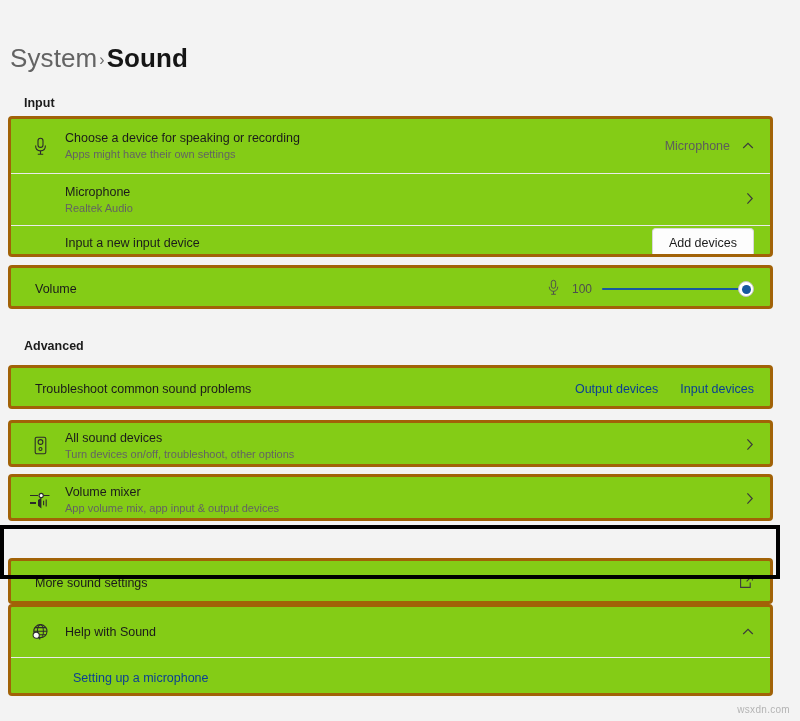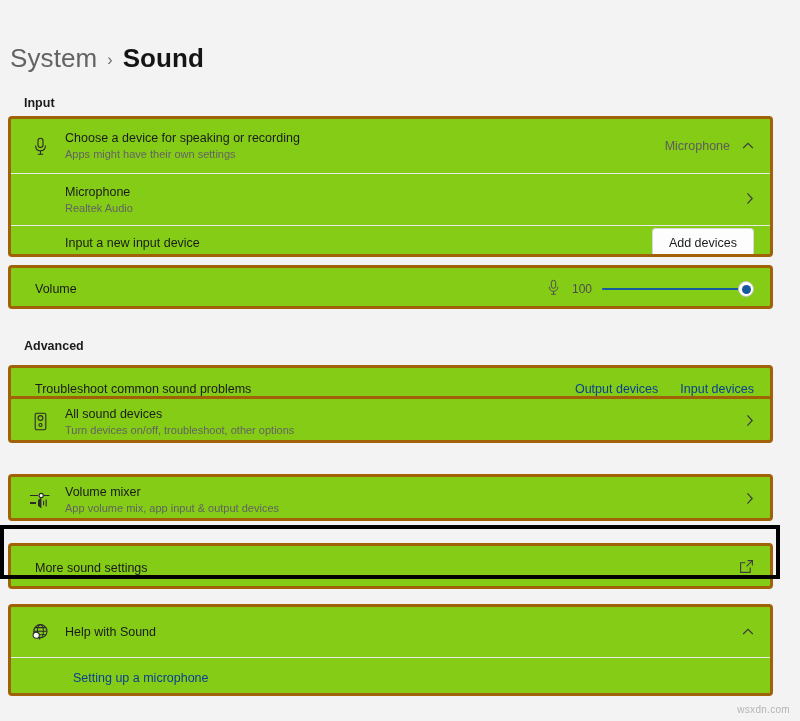--- a/index.html
+++ b/index.html
@@ -13,21 +13,21 @@
     font-family: "Liberation Sans", sans-serif;
     color: #1b1b1b;
     overflow: hidden;
     position: relative;
   }
 
   
   .breadcrumb {
     display: flex;
     align-items: center;
-    gap: 10px;
+    gap: 2px;
     padding: 40px 0 0 10px;
     height: 36px;
   }
   .crumb-parent {
     font-size: 26px;
     color: #636363;
     letter-spacing: 0.1px;
   }
   .crumb-sep {
     font-size: 16px;
@@ -309,21 +309,21 @@
     <div class="row-texts" style="padding-left:10px;">
       <span class="row-title">Troubleshoot common sound problems</span>
     </div>
     <div class="row-right" style="gap:22px;">
       <span class="link">Output devices</span>
       <span class="link">Input devices</span>
     </div>
   </div>
 </div>
 
-<div class="card" style="top:396px; height:47px;">
+<div class="card" style="top:420px; height:47px;">
   <div class="row" style="height:45px;">
     <div class="row-icon">
       <svg width="13" height="19" viewBox="0 0 13 19" fill="none" stroke="#2b2b2b" stroke-width="1.1">
         <rect x="1.2" y="1.2" width="10.6" height="16.6" rx="1.6"></rect>
         <circle cx="6.5" cy="6" r="2.4"></circle>
         <circle cx="6.5" cy="13" r="1.5"></circle>
       </svg>
     </div>
     <div class="row-texts">
       <span class="row-title">All sound devices</span>
@@ -359,21 +359,21 @@
     <div class="row-right">
       <span class="chev-right">
         <svg width="8" height="13" viewBox="0 0 8 13" fill="none" stroke="#3c3c3c" stroke-width="1.2">
           <path d="M1.4 1.3 L6.2 6.5 L1.4 11.7"></path>
         </svg>
       </span>
     </div>
   </div>
 </div>
 
-<div class="card" style="top:543px; height:46px;">
+<div class="card" style="top:558px; height:46px;">
   <div class="row" style="height:44px;">
     <div class="row-texts" style="padding-left:10px;">
       <span class="row-title">More sound settings</span>
     </div>
     <div class="row-right">
       <span>
         <svg width="15" height="15" viewBox="0 0 15 15" fill="none" stroke="#3c3c3c" stroke-width="1.1">
           <path d="M8.6 1.6 L13.4 1.6 L13.4 6.4"></path>
           <path d="M13.4 1.6 L7.6 7.4"></path>
           <path d="M11.2 8.6 L11.2 13.4 L1.6 13.4 L1.6 3.8 L6.4 3.8"></path>

